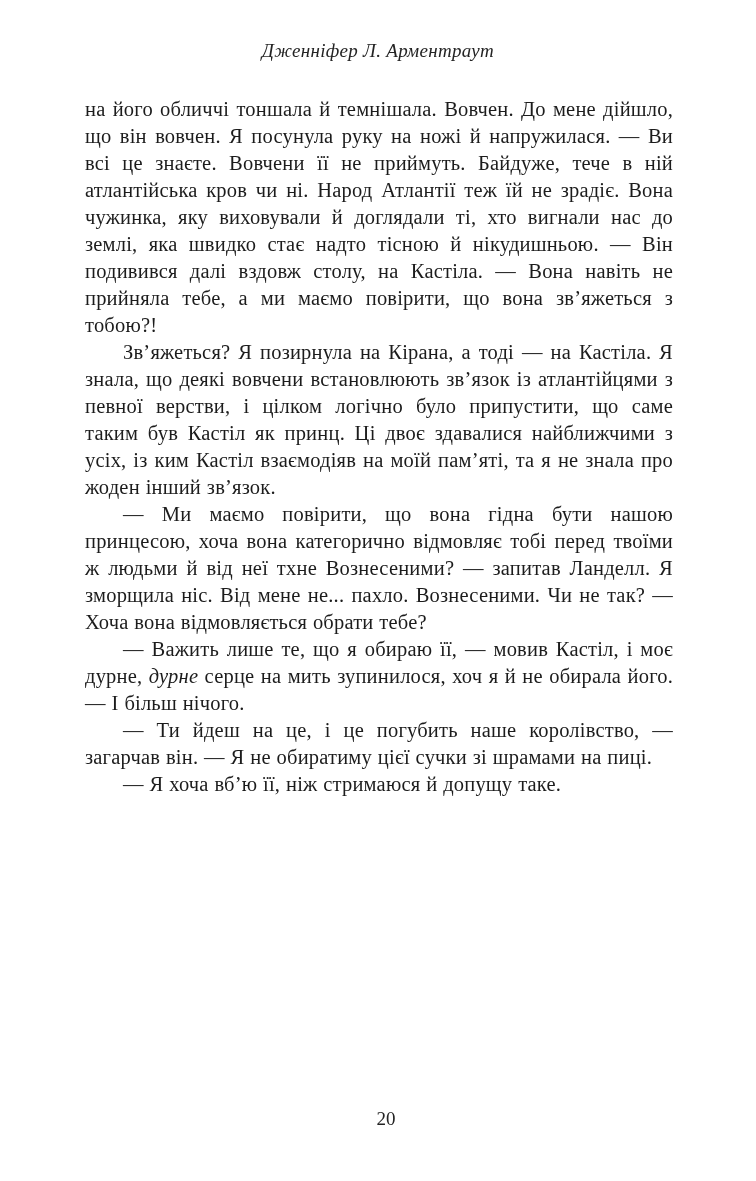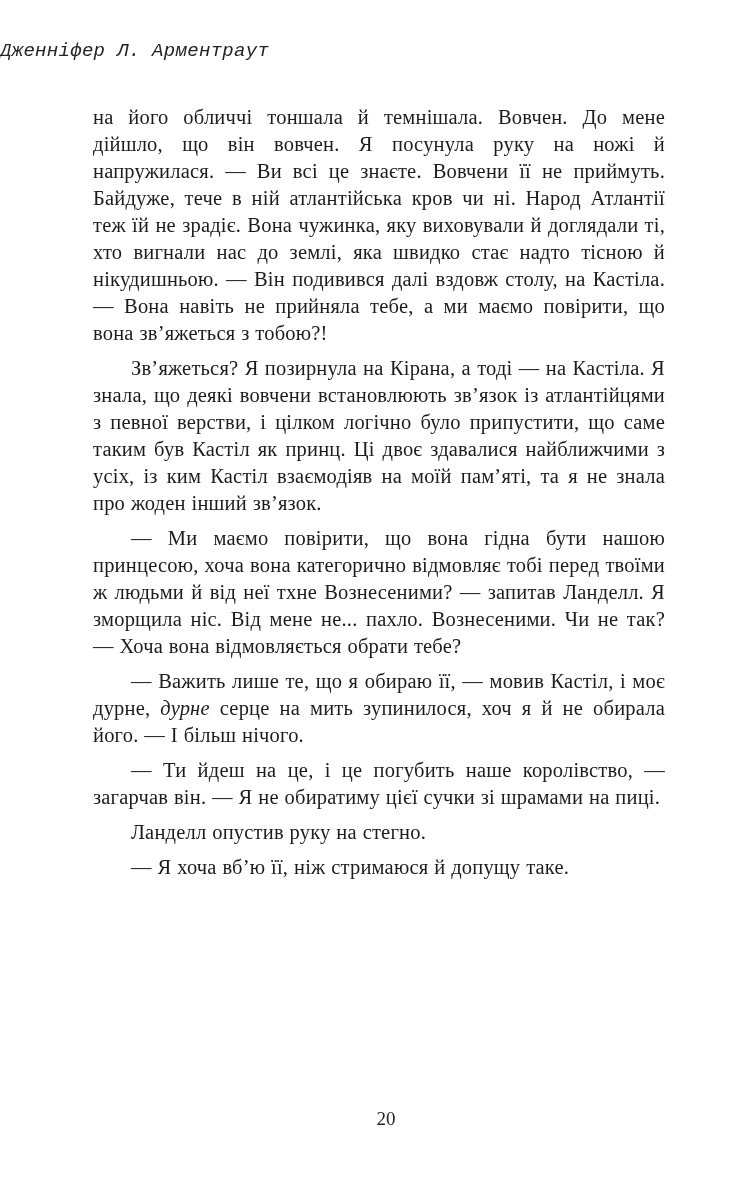--- a/index.html
+++ b/index.html
@@ -18,39 +18,39 @@
   .page {
     position: absolute;
     inset: 0;
     background: #ffffff;
   }
   .running-header {
     position: absolute;
     top: 40px;
     left: 0;
     width: 100%;
+    text-align: center;
     font-style: italic;
     font-size: 19px;
     letter-spacing: 0.3px;
     color: #242424;
-    font-family: Liberation Mono, monospace;
   }
   .body-text {
     position: absolute;
     top: 96px;
     left: 85px;
     width: 588px;
     font-size: 20.5px;
     line-height: 27px;
     text-align: justify;
     letter-spacing: 0.2px;
     word-spacing: 0.5px;
   }
   .body-text p {
-    margin: 8px;
+    margin: 0;
     text-indent: 38px;
   }
   .body-text p.no-indent {
     text-indent: 0;
   }
   .body-text em {
   }
   .page-number {
     position: absolute;
     top: 1108px;
@@ -66,18 +66,17 @@
 
 <div class="page">
   <div class="running-header">Дженніфер Л. Арментраут</div>
 
   <div class="body-text">
       <p class="no-indent"><span>на його обличчі тоншала й темнішала. Вовчен. До мене дійшло, що він вовчен. Я посунула руку на ножі й напружилася. — Ви всі це знаєте. Вовчени її не приймуть. Байдуже, тече в ній атлантійська кров чи ні. Народ Атлантії теж їй не зрадіє. Вона чужинка, яку виховували й доглядали ті, хто вигнали нас до землі, яка швидко стає надто тісною й нікудишньою. — Він подивився далі вздовж столу, на Кастіла. — Вона навіть не прийняла тебе, а ми маємо повірити, що вона зв’яжеться з тобою?!</span></p>
       <p><span>Зв’яжеться? Я позирнула на Кірана, а тоді — на Кастіла. Я знала, що деякі вовчени встановлюють зв’язок із атлантійцями з певної верстви, і цілком логічно було припустити, що саме таким був Кастіл як принц. Ці двоє здавалися найближчими з усіх, із ким Кастіл взаємодіяв на моїй пам’яті, та я не знала про жоден інший зв’язок.</span></p>
       <p><span>— Ми маємо повірити, що вона гідна бути нашою принцесою, хоча вона категорично відмовляє тобі перед твоїми ж людьми й від неї тхне Вознесеними? — запитав Ланделл. Я зморщила ніс. Від мене не... пахло. Вознесеними. Чи не так? — Хоча вона відмовляється обрати тебе?</span></p>
       <p><span>— Важить лише те, що я обираю її, — мовив Кастіл, і моє дурне, </span><em>дурне</em><span> серце на мить зупинилося, хоч я й не обирала його. — І більш нічого.</span></p>
       <p><span>— Ти йдеш на це, і це погубить наше королівство, — загарчав він. — Я не обиратиму цієї сучки зі шрамами на пиці.</span></p>
-      <p><span>Ланделл опустив руку на стегно.</span></p>
       <p><span>— Я хоча вб’ю її, ніж стримаюся й допущу таке.</span></p>
     </div>
 
   <div class="page-number">20</div>
 </div>
 
 </body></html>

